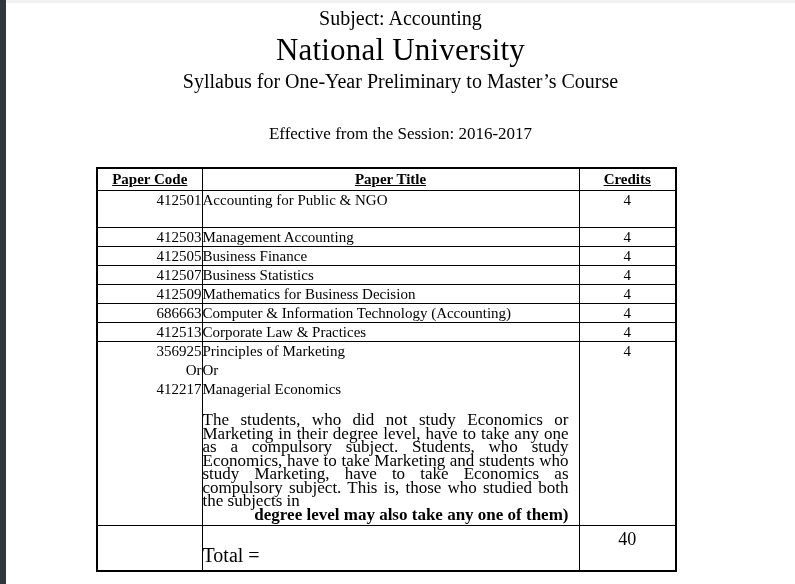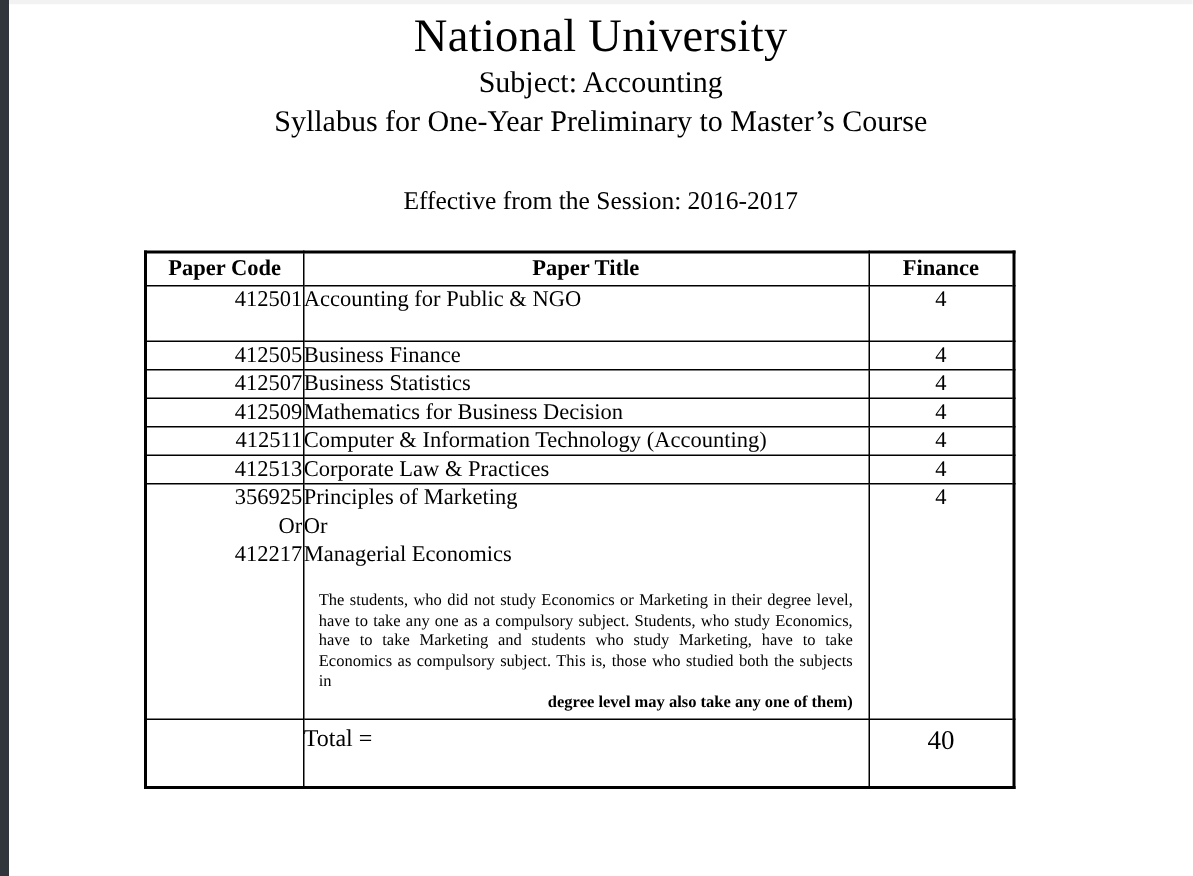--- a/index.html
+++ b/index.html
@@ -84,20 +84,21 @@
   col.c-code  { width: 105px; }
   col.c-title { width: 377px; }
   col.c-cred  { width: 97px; }
 
   thead th {
     font-weight: bold;
     font-size: 15px;
     line-height: 21px;
     text-align: center;
     padding: 1px 0 2px 0;
+    text-decoration: underline;
   }
 
   td.code {
     text-align: right;
     font-size: 15px;
     line-height: 18px;
     padding: 1px 0 2px 0;
   }
   td.title {
     font-size: 15px;
@@ -114,106 +115,110 @@
 
   
   tr.tall td { height: 36px; }
 
   
   tr.or-row td.code,
   tr.or-row td.title {
     line-height: 19px;
   }
   .or-note {
-    font-size: 11px;
+    font-size: 17px;
     line-height: 13.5px;
     text-align: justify;
     margin: 14px 8px 4px 0;
     padding-right: 2px;
-    padding-left: 10px;
   }
   .or-note-last {
     text-align: right;
     font-weight: bold;
   }
   tr.or-row td.cred { vertical-align: top; }
 
   
   tr.total-row td.title {
-    font-size: 16px;
+    font-size: 20px;
     line-height: 22px;
-    padding-top: 2px;
+    padding-top: 18px;
     padding-bottom: 3px;
   }
   tr.total-row td.cred {
     font-size: 18px;
     line-height: 22px;
     padding-top: 2px;
     padding-bottom: 20px;
   }
   tr.total-row td.code { height: 25px; }
 </style>
 </head>
 <body>
 
 <div id="left-edge-strip"></div>
 <div id="top-edge-strip"></div>
 
 <div id="page">
 
   <div id="doc-header">
+    <div id="doc-subject">Subject: Accounting</div>
     <div id="doc-title">National University</div>
-    <div id="doc-subject">Subject: Accounting</div>
     <div id="doc-syllabus-line">Syllabus for One-Year Preliminary to Master’s Course</div>
     <div id="doc-session-line">Effective from the Session: 2016-2017</div>
   </div>
 
   <div id="syllabus-table-wrap">
     <table class="syllabus">
       <colgroup>
         <col class="c-code">
         <col class="c-title">
         <col class="c-cred">
       </colgroup>
       <thead>
         <tr>
           <th>Paper Code</th>
           <th>Paper Title</th>
-          <th>Finance</th>
+          <th>Credits</th>
         </tr>
       </thead>
       <tbody>
 
         <tr class="tall">
           <td class="code">412501</td>
           <td class="title">Accounting for Public &amp; NGO</td>
           <td class="cred">4</td>
         </tr>
 
+        <tr>
+          <td class="code">412503</td>
+          <td class="title">Management Accounting</td>
+          <td class="cred">4</td>
+        </tr>
 
         <tr>
           <td class="code">412505</td>
           <td class="title">Business Finance</td>
           <td class="cred">4</td>
         </tr>
 
         <tr>
           <td class="code">412507</td>
           <td class="title">Business Statistics</td>
           <td class="cred">4</td>
         </tr>
 
         <tr>
           <td class="code">412509</td>
           <td class="title">Mathematics for  Business Decision</td>
           <td class="cred">4</td>
         </tr>
 
         <tr>
-          <td class="code">412511</td>
+          <td class="code">686663</td>
           <td class="title">Computer &amp; Information Technology (Accounting)</td>
           <td class="cred">4</td>
         </tr>
 
         <tr>
           <td class="code">412513</td>
           <td class="title">Corporate Law &amp; Practices</td>
           <td class="cred">4</td>
         </tr>
 

